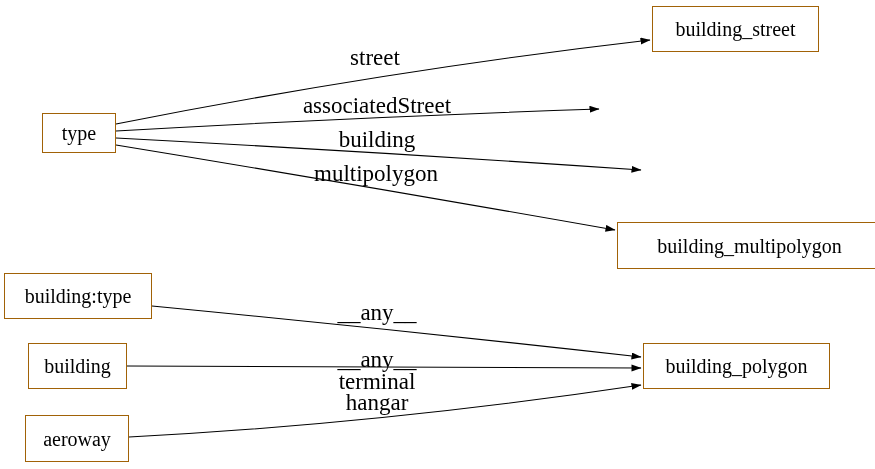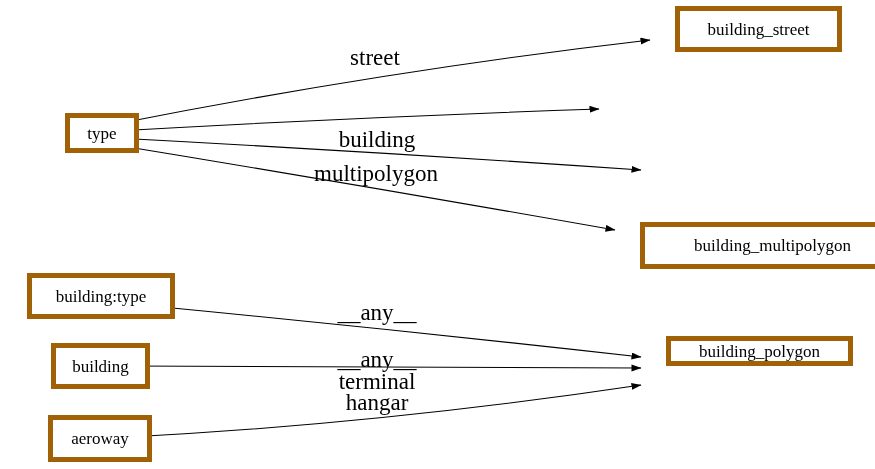--- a/index.html
+++ b/index.html
@@ -24,29 +24,28 @@
     height: 469px;
   }
   .edges-svg path {
     stroke: #000000;
     stroke-width: 1.1;
     fill: none;
   }
   .node {
     position: absolute;
     box-sizing: border-box;
-    border: 5px solid #a16207;
+    border: 1px solid #a16207;
     background: #ffffff;
     display: flex;
     align-items: center;
     justify-content: center;
-    font-size: 17px;
+    font-size: 20px;
     line-height: 1;
     white-space: nowrap;
-    margin-left: 23px;
   }
   .edge-label {
     position: absolute;
     transform: translate(-50%, -50%);
     font-size: 23px;
     line-height: 21px;
     white-space: pre-line;
     text-align: center;
   }
 </style>
@@ -77,24 +76,25 @@
 
 
   <div class="node" style="left:617px;top:222px;width:265px;height:47px">building_multipolygon</div>
 
   <div class="node" style="left:4px;top:273px;width:148px;height:46px">building:type</div>
 
   <div class="node" style="left:28px;top:343px;width:99px;height:46px">building</div>
 
   <div class="node" style="left:25px;top:415px;width:104px;height:47px">aeroway</div>
 
-  <div class="node" style="left:643px;top:336px;width:187px;height:30px">building_polygon</div>
+  <div class="node" style="left:643px;top:343px;width:187px;height:46px">building_polygon</div>
 
   <div class="edge-label" style="left:375px;top:57px">street</div>
 
+  <div class="edge-label" style="left:377px;top:105px">associatedStreet</div>
 
   <div class="edge-label" style="left:377px;top:139px">building</div>
 
   <div class="edge-label" style="left:376px;top:173px">multipolygon</div>
 
   <div class="edge-label" style="left:377px;top:312px">__any__</div>
 
   <div class="edge-label" style="left:377px;top:359px">__any__</div>
 
   <div class="edge-label" style="left:377px;top:392px">terminal

